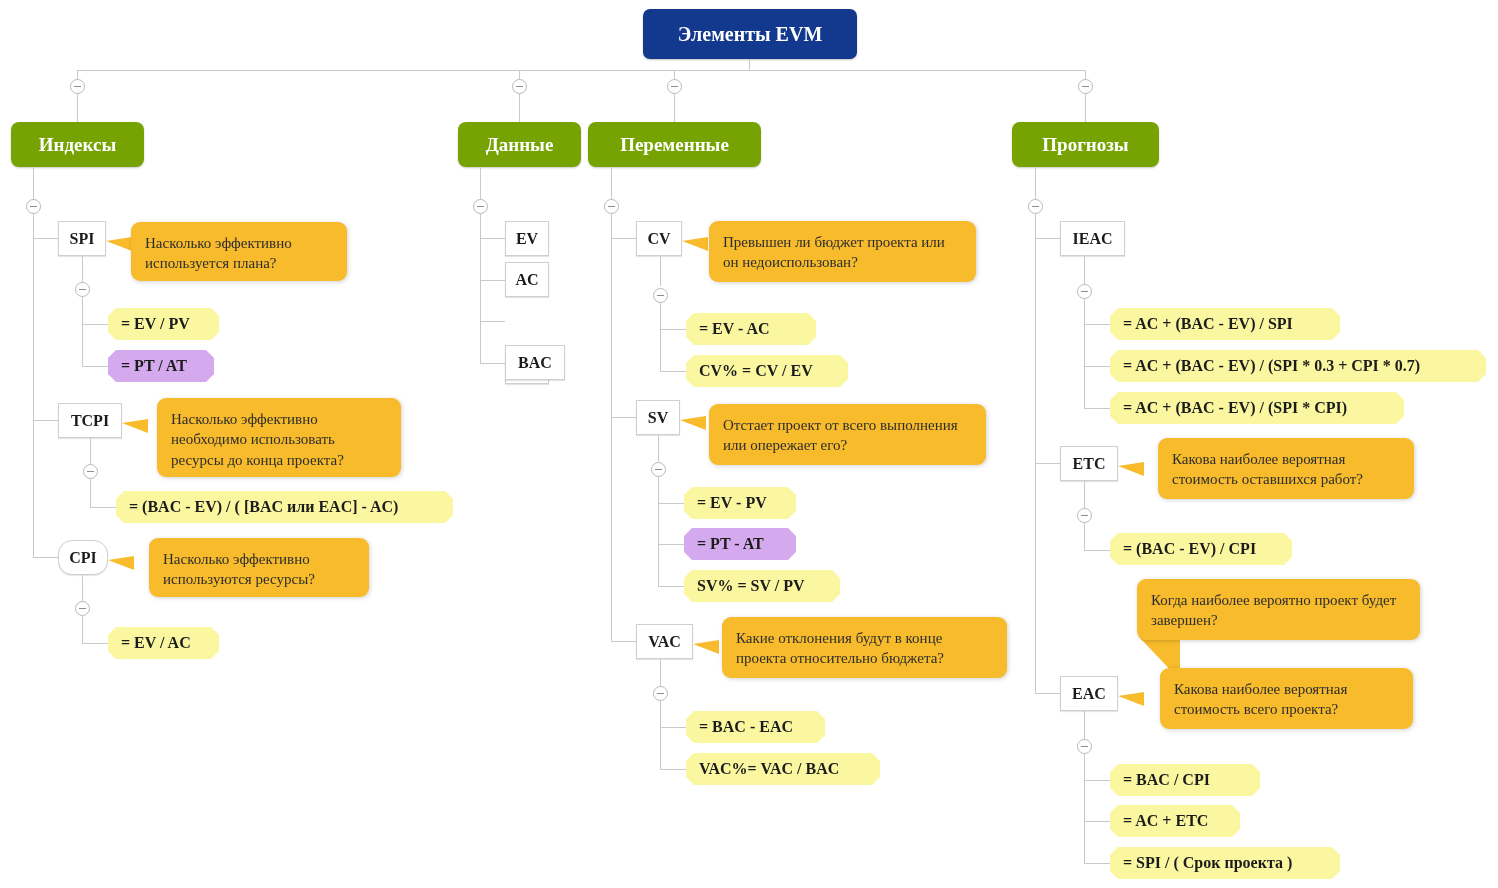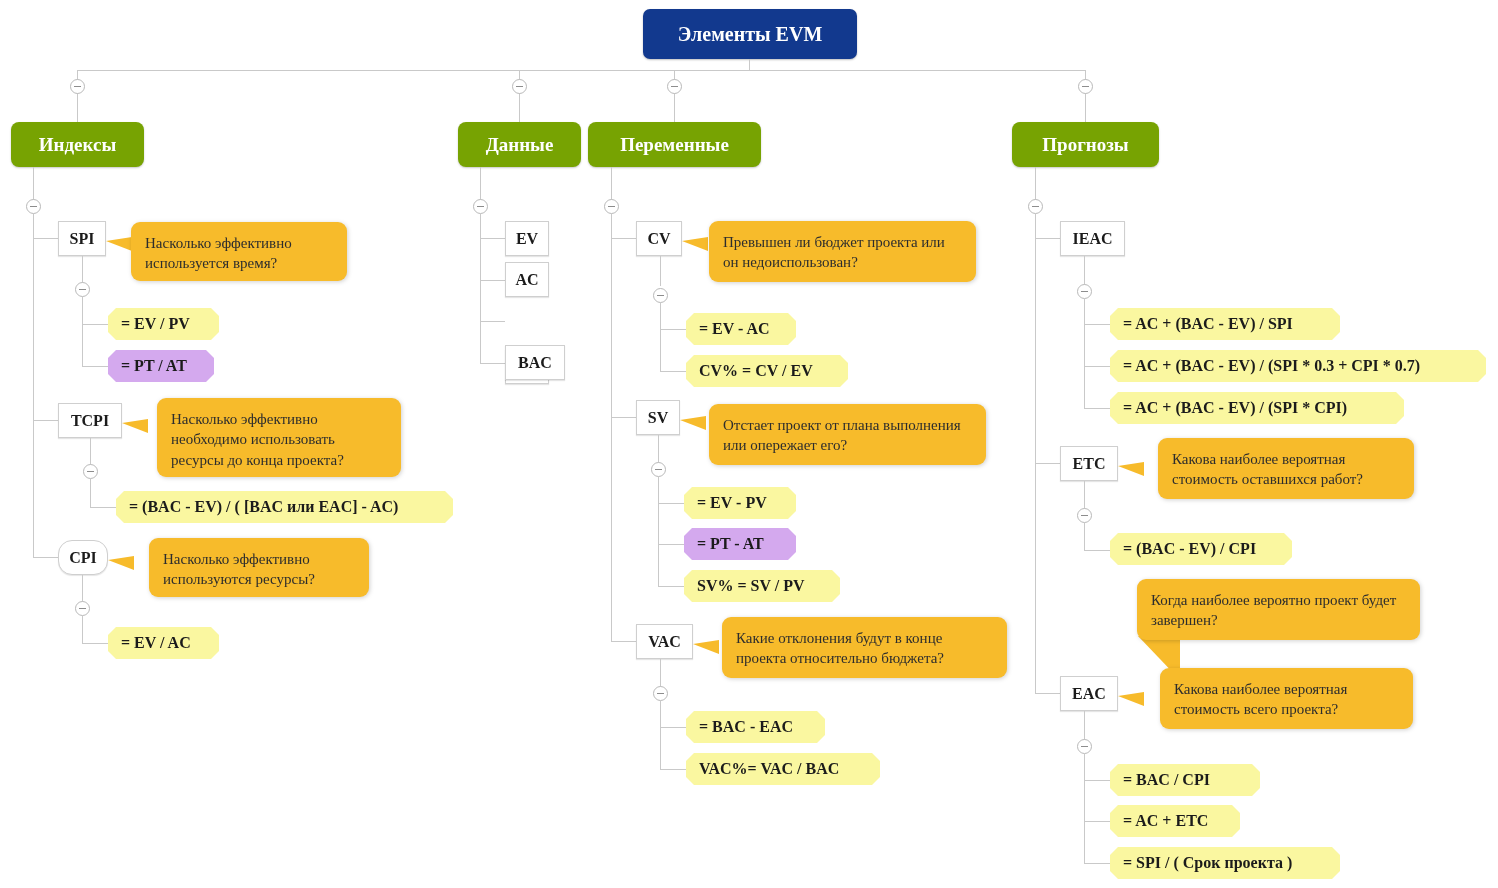--- a/index.html
+++ b/index.html
@@ -81,21 +81,21 @@
 
   <div class="ln lnv" style="left:33px;top:167px;height:40px;"></div>
   <div class="toggle" style="left:26px;top:199px;"></div>
   <div class="ln lnv" style="left:33px;top:214px;height:344px;"></div>
   <div class="ln lnh" style="left:33px;top:238px;width:25px;"></div>
   <div class="ln lnh" style="left:33px;top:420px;width:25px;"></div>
   <div class="ln lnh" style="left:33px;top:557px;width:25px;"></div>
 
   <div class="box" style="left:58px;top:221px;width:48px;height:35px;">SPI</div>
   <div class="tail-left" style="left:106px;top:237px;"></div>
-  <div class="callout" style="left:131px;top:222px;width:216px;height:59px;">Насколько эффективно используется время?</div>
+  <div class="callout" style="left:131px;top:222px;width:216px;height:59px;">Насколько эффективно используется плана?</div>
 
   <div class="ln lnv" style="left:82px;top:256px;height:30px;"></div>
   <div class="toggle" style="left:75px;top:282px;"></div>
   <div class="ln lnv" style="left:82px;top:297px;height:70px;"></div>
   <div class="ln lnh" style="left:82px;top:324px;width:26px;"></div>
   <div class="ln lnh" style="left:82px;top:366px;width:26px;"></div>
   <div class="chip yellow" style="left:108px;top:308px;width:111px;height:32px;">= EV / PV</div>
   <div class="chip purple" style="left:108px;top:350px;width:106px;height:32px;">= PT / AT</div>
 
   <div class="box" style="left:58px;top:403px;width:64px;height:35px;">TCPI</div>
@@ -140,26 +140,26 @@
 
   <div class="box" style="left:636px;top:221px;width:46px;height:35px;">CV</div>
   <div class="tail-left" style="left:682px;top:237px;"></div>
   <div class="callout" style="left:709px;top:221px;width:267px;height:61px;">Превышен ли бюджет проекта или он недоиспользован?</div>
 
   <div class="ln lnv" style="left:660px;top:256px;height:30px;"></div>
   <div class="toggle" style="left:653px;top:288px;"></div>
   <div class="ln lnv" style="left:660px;top:303px;height:68px;"></div>
   <div class="ln lnh" style="left:660px;top:329px;width:26px;"></div>
   <div class="ln lnh" style="left:660px;top:371px;width:26px;"></div>
-  <div class="chip yellow" style="left:686px;top:313px;width:110px;height:32px;text-align:right;">= EV - AC</div>
+  <div class="chip yellow" style="left:686px;top:313px;width:130px;height:32px;text-align:right;">= EV - AC</div>
   <div class="chip yellow" style="left:686px;top:355px;width:162px;height:32px;">CV% = CV / EV</div>
 
   <div class="box" style="left:636px;top:400px;width:44px;height:35px;">SV</div>
   <div class="tail-left" style="left:680px;top:416px;"></div>
-  <div class="callout" style="left:709px;top:404px;width:277px;height:61px;">Отстает проект от плана выполнения или опережает его?</div>
+  <div class="callout" style="left:709px;top:404px;width:277px;height:61px;">Отстает проект от всего выполнения или опережает его?</div>
 
   <div class="ln lnv" style="left:658px;top:435px;height:30px;"></div>
   <div class="toggle" style="left:651px;top:462px;"></div>
   <div class="ln lnv" style="left:658px;top:477px;height:110px;"></div>
   <div class="ln lnh" style="left:658px;top:503px;width:26px;"></div>
   <div class="ln lnh" style="left:658px;top:544px;width:26px;"></div>
   <div class="ln lnh" style="left:658px;top:586px;width:26px;"></div>
   <div class="chip yellow" style="left:684px;top:487px;width:112px;height:32px;">= EV - PV</div>
   <div class="chip purple" style="left:684px;top:528px;width:112px;height:32px;">= PT - AT</div>
   <div class="chip yellow" style="left:684px;top:570px;width:156px;height:32px;">SV% = SV / PV</div>

